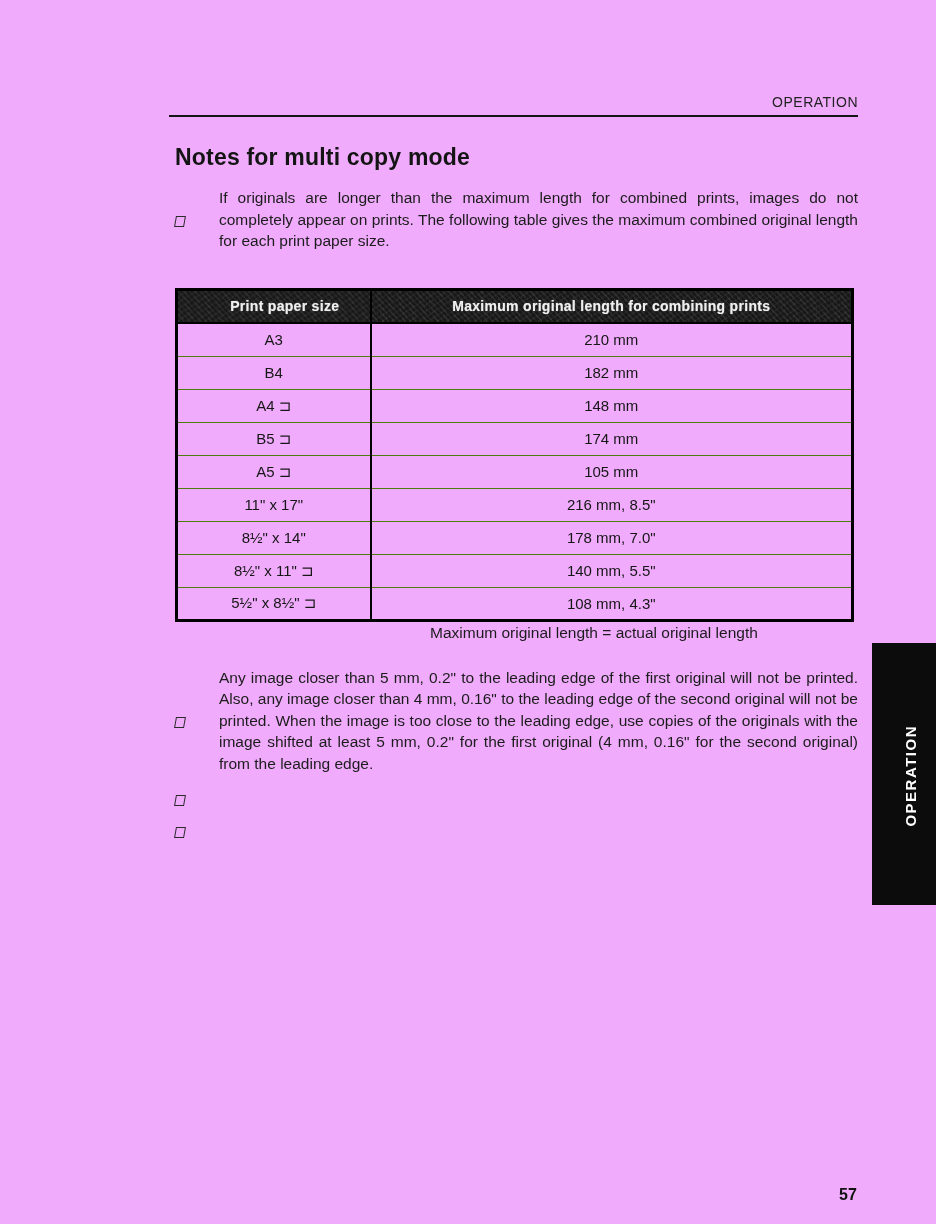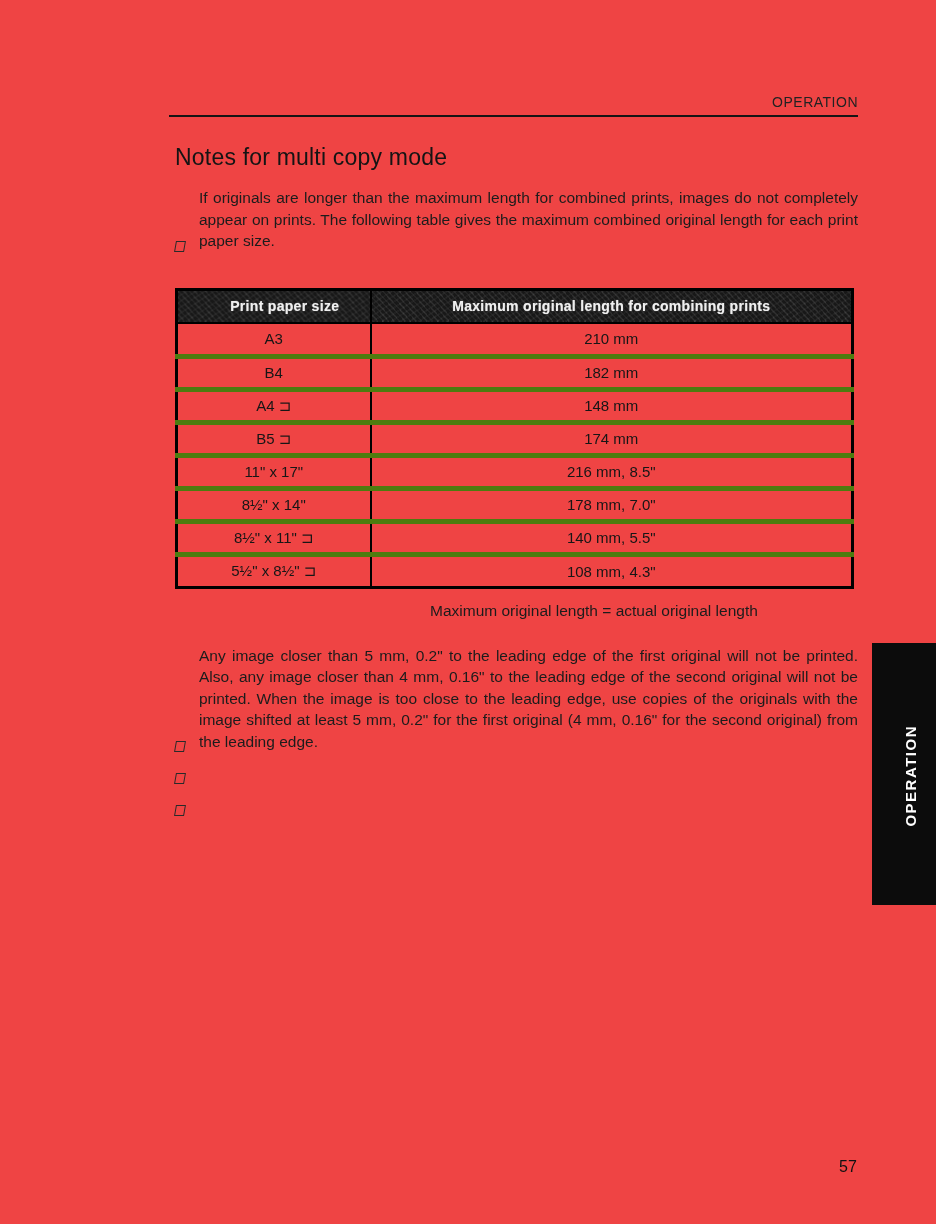--- a/index.html
+++ b/index.html
@@ -3,21 +3,21 @@
 <meta charset="utf-8">
 <style>
   * { margin: 0; padding: 0; box-sizing: border-box; }
   html, body { background: #e8e8e8; }
   body { font-family: "Liberation Sans", sans-serif; }
 
   .page {
     position: relative;
     width: 936px;
     height: 1224px;
-    background: #ef4444;
+    background: #f0abfc;
     overflow: hidden;
     color: #1a1a1a;
   }
 
   .content {
     position: absolute;
     left: 175px;
     top: 0;
     width: 683px;
     padding-top: 94px;
@@ -32,30 +32,31 @@
     padding-bottom: 5px;
   }
   .header-rule {
     border-bottom: 2px solid #151515;
     margin-left: -6px;
   }
 
   h1.title {
     margin-top: 27px;
     font-size: 23px;
-    font-weight: normal;
+    font-weight: bold;
     letter-spacing: 0.2px;
     color: #141414;
   }
 
   
   .bullet {
     display: flex;
-    align-items: flex-end;
+    align-items: center;
     margin-top: 16px;
+    gap: 20px;
   }
   .bullet .sq {
     flex: 0 0 auto;
     width: 10px;
     height: 11px;
     border: 1.6px solid #2a2a2a;
     transform: skewX(-10deg);
     margin-top: 5px;
     margin-right: 14px;
   }
@@ -88,29 +89,28 @@
     text-shadow: 0 0 1px rgba(255,255,255,0.55);
     border-bottom: 2px solid #000;
   }
   table.paper-table th:first-child { width: 194px; padding-left: 22px; }
   table.paper-table td {
     height: 33px;
     text-align: center;
     vertical-align: middle;
     font-size: 15px;
     color: #161616;
-    border-top: 5px solid #4d7c0f;
+    border-top: 1px solid #4d7c0f;
   }
   table.paper-table td.len, table.paper-table th.len {
     border-left: 2px solid #000;
   }
   table.paper-table tr:first-child td { border-top: none; }
 
   .table-caption {
-    margin-top: 11px;
     margin-left: 255px;
     font-size: 15.5px;
     line-height: 21px;
     color: #1c1c1c;
   }
 
   
   .side-tab {
     position: absolute;
     right: 0;
@@ -128,23 +128,23 @@
     color: #ffffff;
     font-weight: bold;
     font-size: 15px;
     letter-spacing: 1.5px;
     white-space: nowrap;
   }
 
   .page-number {
     position: absolute;
     left: 839px;
-    top: 1158px;
+    top: 1186px;
     font-size: 16px;
-    font-weight: normal;
+    font-weight: bold;
     color: #111;
   }
 </style>
 </head>
 <body>
 
 <div class="page">
   <div class="content">
 
     <div class="top-header">
@@ -177,20 +177,24 @@
         </tr>
         <tr>
           <td>A4 ⊐</td>
           <td class="len">148 mm</td>
         </tr>
         <tr>
           <td>B5 ⊐</td>
           <td class="len">174 mm</td>
         </tr>
         <tr>
+          <td>A5 ⊐</td>
+          <td class="len">105 mm</td>
+        </tr>
+        <tr>
           <td>11" x 17"</td>
           <td class="len">216 mm, 8.5"</td>
         </tr>
         <tr>
           <td>8½" x 14"</td>
           <td class="len">178 mm, 7.0"</td>
         </tr>
         <tr>
           <td>8½" x 11" ⊐</td>
           <td class="len">140 mm, 5.5"</td>

